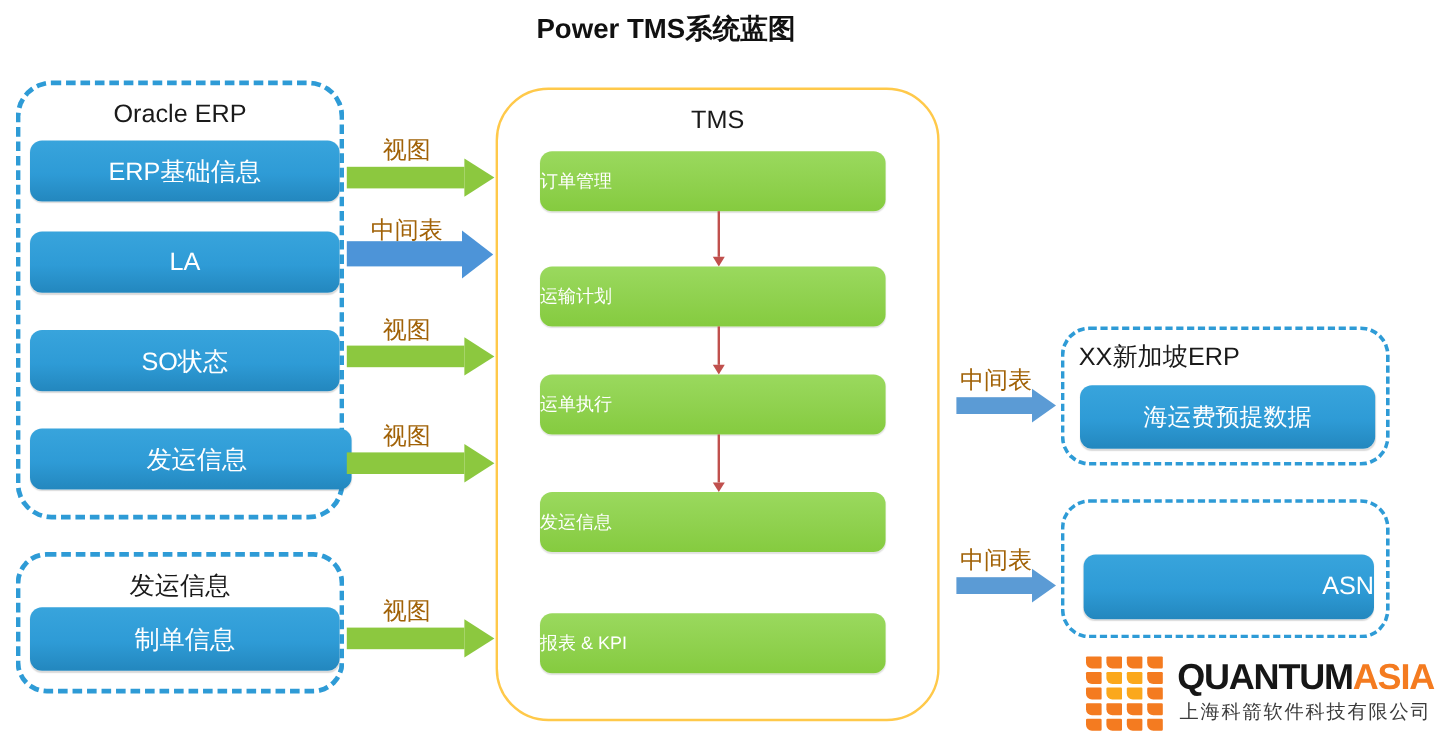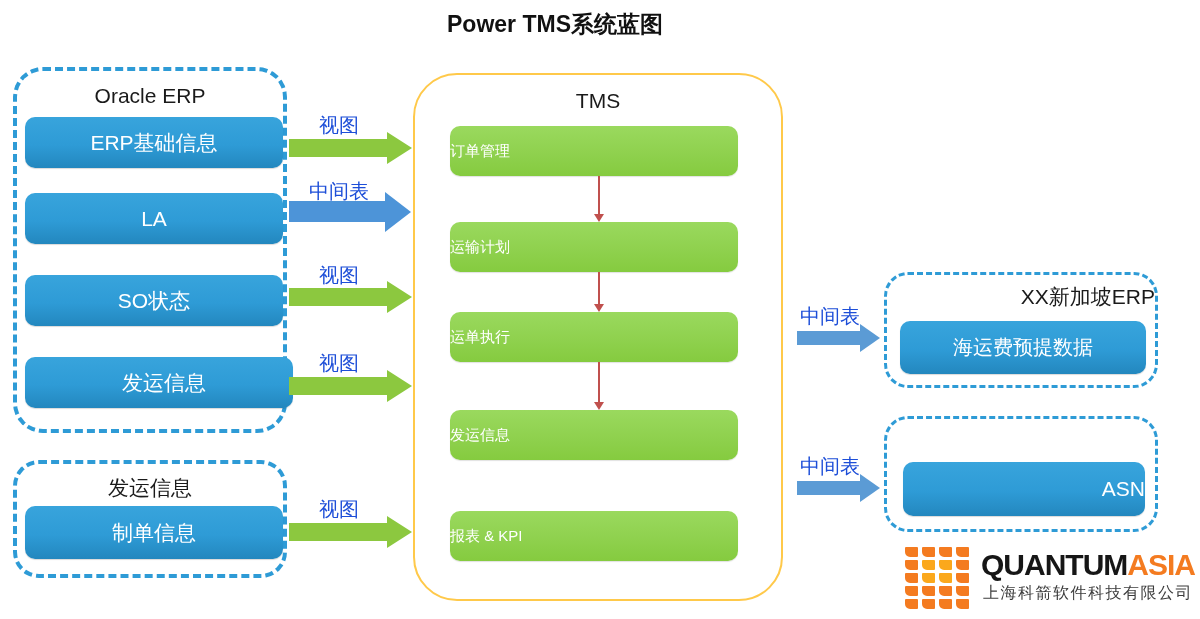--- a/index.html
+++ b/index.html
@@ -16,21 +16,21 @@
   
   .dashc{
     position:absolute; border:4px dashed var(--blue); border-radius:30px;
     box-sizing:border-box; background:transparent;
   }
   .dashc.thin{border-width:3.5px; border-radius:24px;}
   .gtitle{
     position:absolute; left:0; width:100%; text-align:center;
     font-size:21px; color:#1a1a1a; white-space:nowrap;
   }
-  .gtitle.leftalign{text-align:right; padding-left:24px; box-sizing:border-box;}
+  .gtitle.leftalign{text-align:left; padding-left:12px; box-sizing:border-box;}
   
   #tms-container{
     position:absolute; border:2px solid var(--yellow); border-radius:44px;
     box-sizing:border-box;
   }
   
   .bluebox{
     position:absolute; display:flex; align-items:center; justify-content:center;
     background:linear-gradient(180deg,#38a4dc 0%, var(--blue) 55%, #2387be 100%);
     border-radius:10px; color:#fff; font-size:21px; white-space:nowrap;
@@ -47,21 +47,21 @@
   .harrow::after{
     content:""; position:absolute; left:100%; top:50%; transform:translateY(-50%);
     width:0; height:0;
     border-top:var(--hh) solid transparent; border-bottom:var(--hh) solid transparent;
     border-left:var(--hl) solid var(--c);
   }
   .harrow.green{--c:var(--green-arrow); --hh:16px; --hl:25px;}
   .harrow.bluedark{--c:var(--blue-arrow); --hh:20px; --hl:26px;}
   .harrow.bluelight{--c:var(--blue-arrow-r); --hh:14px; --hl:20px;}
   .conn-label{
-    position:absolute; font-size:20px; color:#1d4ed8; text-align:center;
+    position:absolute; font-size:20px; color:#a16207; text-align:center;
     white-space:nowrap;
   }
   
   .varrow{position:absolute; width:2px; background:var(--red);}
   .varrow::after{
     content:""; position:absolute; top:100%; left:50%; transform:translateX(-50%);
     width:0;height:0;
     border-left:5px solid transparent; border-right:5px solid transparent;
     border-top:8px solid var(--red);
   }

